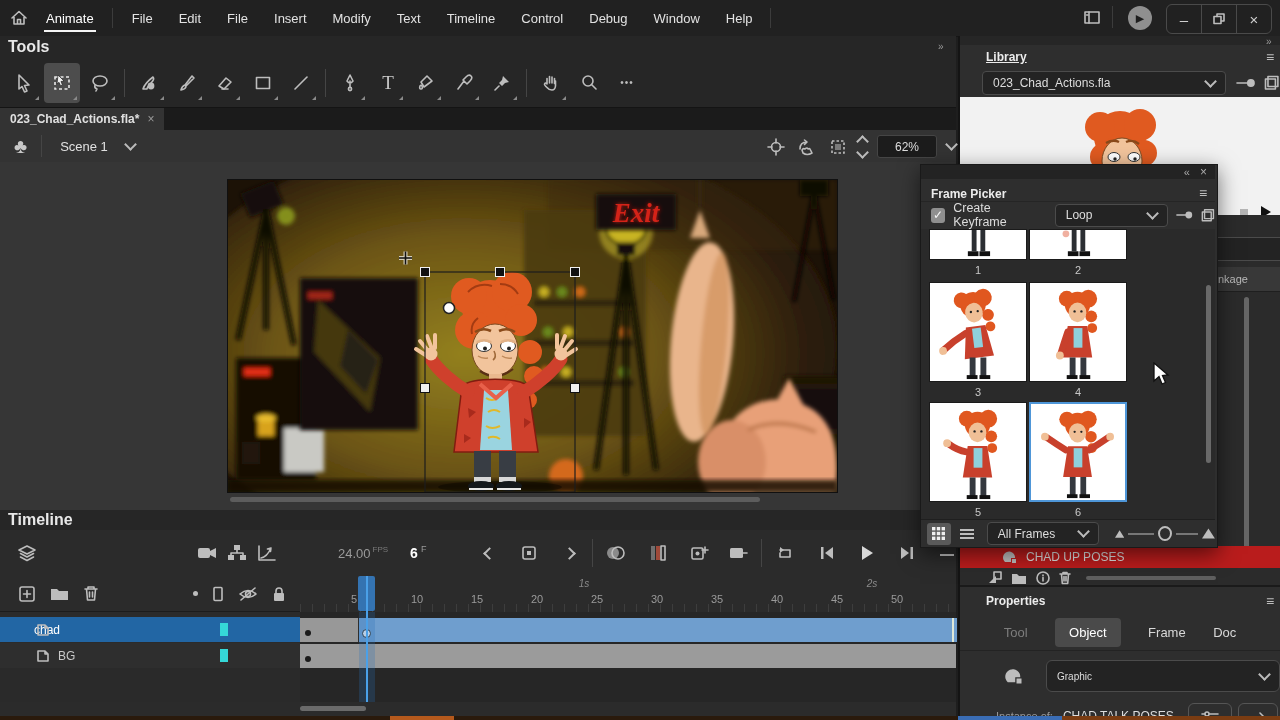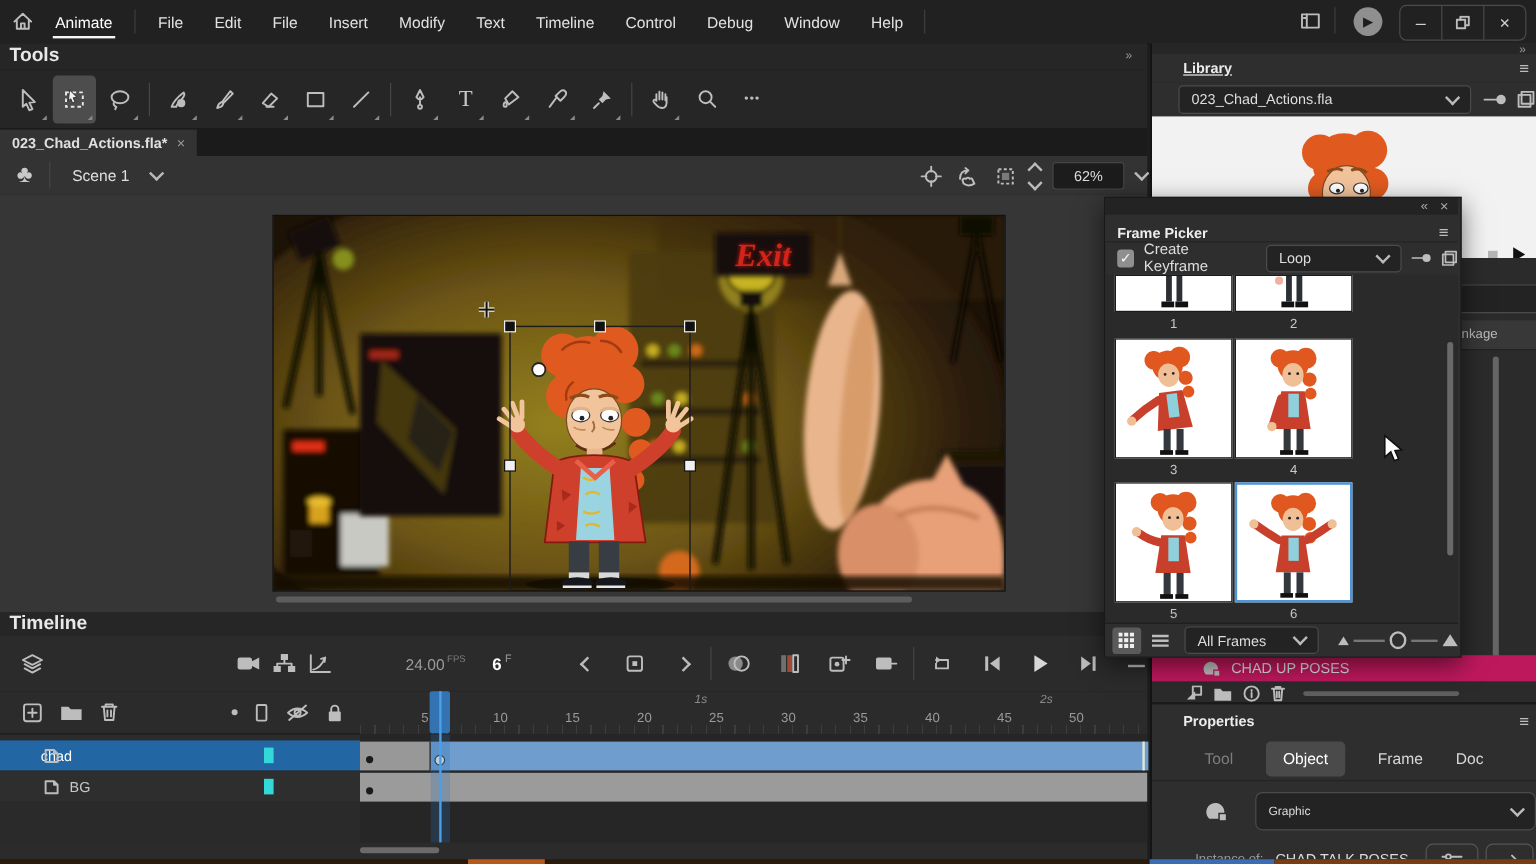--- a/index.html
+++ b/index.html
@@ -668,21 +668,21 @@
     <div class="p" style="left:0;top:179px;width:320px;height:370px;background:#2b2b2b;">
       <div class="dd" style="position:absolute;left:16px;top:22px;width:288px;height:22px;"></div>
       <div class="p row" style="left:0;top:52px;width:320px;height:24px;background:#383838;border-bottom:1px solid #1f1f1f;">
         <span style="padding-left:258px;color:#bbb;font-size:11px;">nkage</span>
       </div>
       <div class="p" style="left:284px;top:82px;width:5px;height:288px;background:transparent;">
         <div style="width:5px;height:260px;background:#666;border-radius:3px;"></div>
       </div>
     </div>
 
-    <div class="p row" style="left:0;top:510px;width:320px;height:22px;background:#be185d;">
+    <div class="p row" style="left:0;top:510px;width:320px;height:22px;background:#b91c1c;">
       <svg width="16" height="16" viewBox="0 0 16 16" style="margin-left:42px;">
           <path class="ico-f" d="M3,13 A6,6 0 1 1 13,9 L9,9 L9,13 Z" fill="#9a9a9a"></path>
           <rect class="ico-f" x="10" y="10" width="4" height="4" fill="#9a9a9a"></rect>
         </svg>
       <span style="margin-left:8px;color:#ddd;font-size:12px;">CHAD UP POSES</span>
     </div>
     <div class="p row" style="left:0;top:532px;width:320px;height:20px;background:#2b2b2b;gap:9px;padding-left:28px;box-sizing:border-box;">
       <svg width="14" height="14" viewBox="0 0 14 14">
           <path class="ico-f" d="M1,12 L8,12 L8,5 Z" fill="#9a9a9a"></path>
           <rect class="ico" x="6" y="1" width="7" height="7" stroke="#9a9a9a"></rect>

